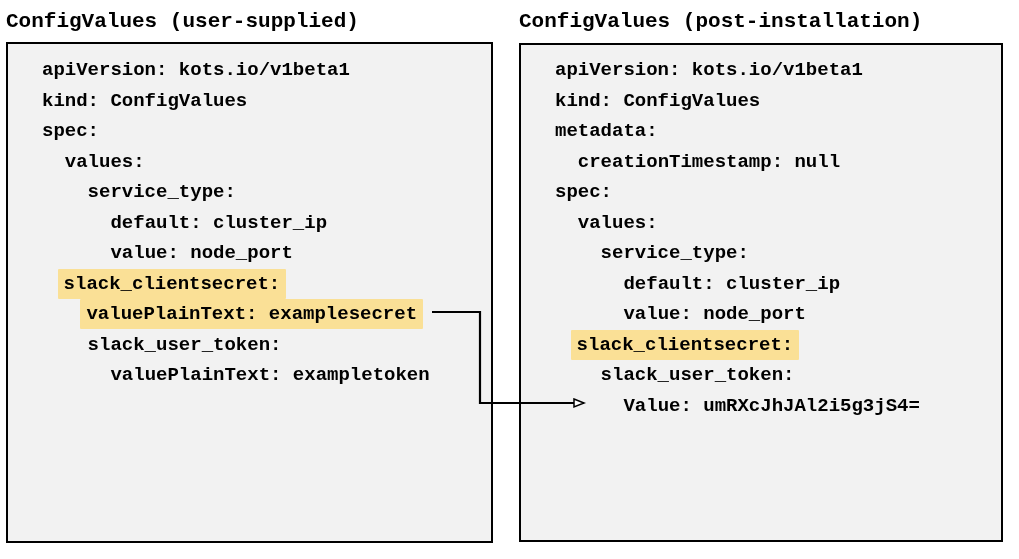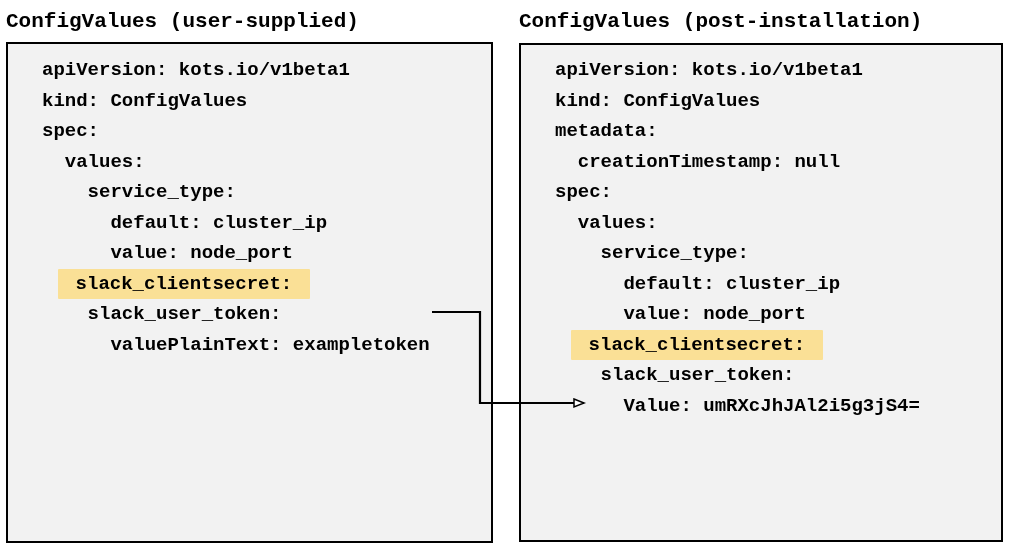--- a/index.html
+++ b/index.html
@@ -28,21 +28,21 @@
   .panel.left{left:6px;top:42px;width:487px;height:501px;padding:11px 0 0 10px;}
   .panel.right{left:519px;top:43px;width:484px;height:499px;padding:10px 0 0 10px;}
   .code-line{
     height:30.5px;line-height:30.5px;
     font-size:19px;font-weight:bold;white-space:pre;
   }
   .code-line .indent{white-space:pre;}
   .code-line .code-text{white-space:pre;margin-left:24px;}
   .code-line .code-text.hl{
     background:var(--hl);
-    padding:4px 18px;margin:15px -6px;
+    padding:4px 6px;margin:15px -6px;
     border-radius:1px;
   }
   .arrow-overlay{
     position:absolute;left:0;top:0;width:1019px;height:559px;
     pointer-events:none;
   }
 </style>
 </head>
 <body>
 
@@ -61,20 +61,21 @@
     <div class="code-line"><span class="indent">  </span><span class="code-text">values:</span></div>
 
     <div class="code-line"><span class="indent">    </span><span class="code-text">service_type:</span></div>
 
     <div class="code-line"><span class="indent">      </span><span class="code-text">default: cluster_ip</span></div>
 
     <div class="code-line"><span class="indent">      </span><span class="code-text">value: node_port</span></div>
 
     <div class="code-line"><span class="indent">    </span><span class="code-text hl">slack_clientsecret:</span></div>
 
+    <div class="code-line"><span class="indent">      </span><span class="code-text hl">valuePlainText: examplesecret</span></div>
 
     <div class="code-line"><span class="indent">    </span><span class="code-text">slack_user_token:</span></div>
 
     <div class="code-line"><span class="indent">      </span><span class="code-text">valuePlainText: exampletoken</span></div>
   </div>
 
 <div class="panel right">
 
     <div class="code-line"><span class="indent"></span><span class="code-text">apiVersion: kots.io/v1beta1</span></div>
 

